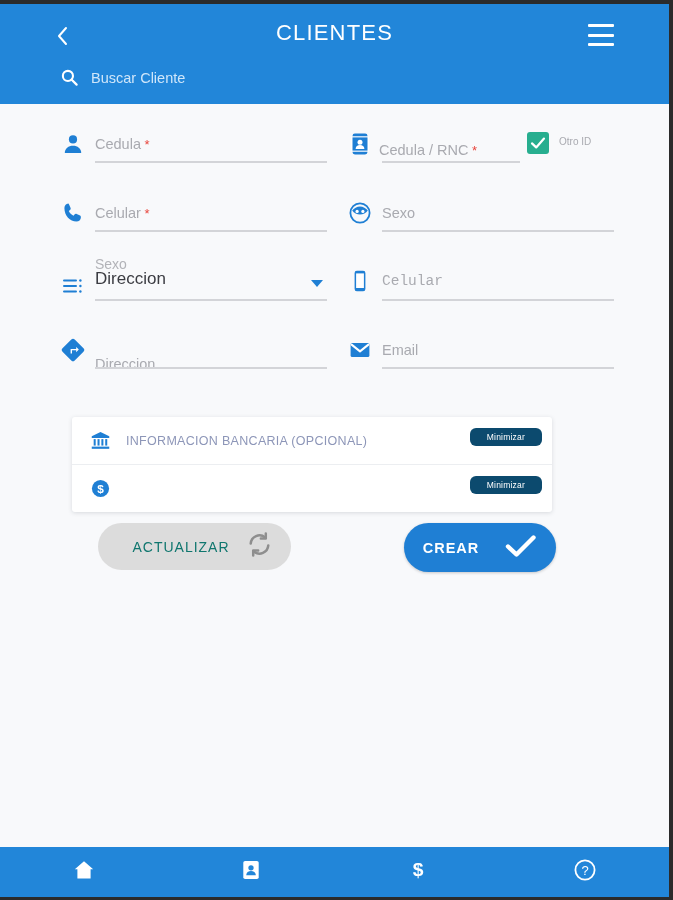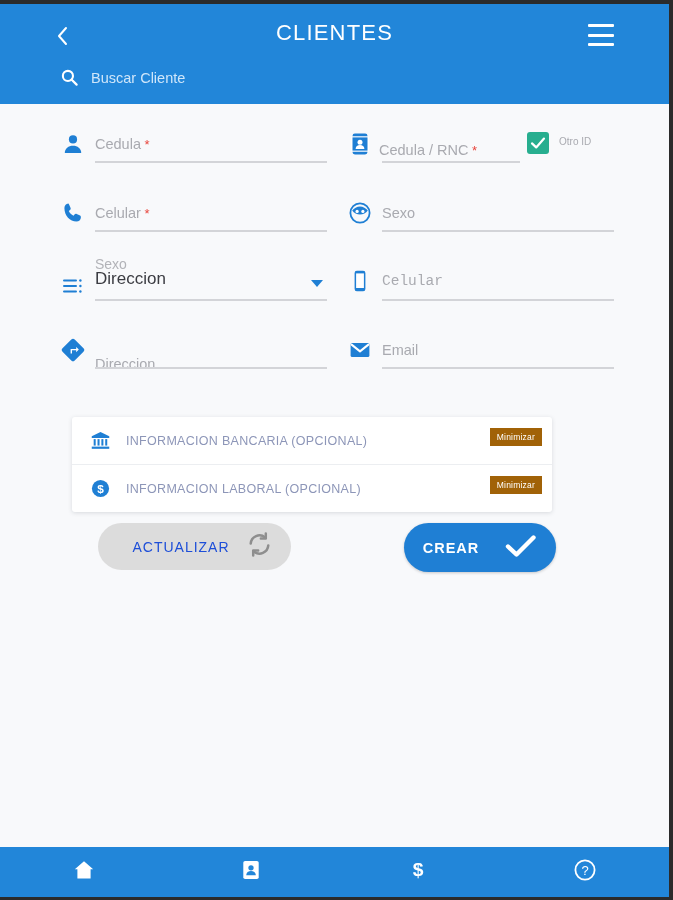--- a/index.html
+++ b/index.html
@@ -70,32 +70,32 @@
   .acc-row{
     position:relative;height:47px;display:flex;align-items:center;
     cursor:pointer;
   }
   .acc-row + .acc-row{border-top:1px solid #eceef1;}
   .acc-ico{width:26px;margin-left:15px;display:flex;justify-content:center;}
   .acc-text{
     margin-left:13px;color:#8d96b8;font-size:12.5px;letter-spacing:.3px;
   }
   .minibtn{
-    position:absolute;right:10px;top:11px;background:#a16207;
-    color:#fff;font-size:8.5px;padding:4px 7px;border-radius:0;
+    position:absolute;right:10px;top:11px;background:#0c4a6e;
+    color:#fff;font-size:8.5px;padding:4px 17px;border-radius:6px;
     cursor:pointer;letter-spacing:.2px;
   }
   
   .btn-update{
     position:absolute;left:98px;top:519px;width:193px;height:47px;
     background:#dcdcdc;border-radius:24px;
     display:flex;align-items:center;justify-content:center;gap:16px;
     cursor:default;
   }
-  .btn-update .lbl{color:#1d4ed8;font-size:14px;letter-spacing:1px;margin-left:16px;}
+  .btn-update .lbl{color:#0f766e;font-size:14px;letter-spacing:1px;margin-left:16px;}
   .btn-create{
     position:absolute;left:404px;top:519px;width:152px;height:49px;
     background:#1f7fd4;border-radius:25px;
     display:flex;align-items:center;justify-content:center;gap:26px;
     cursor:pointer;box-shadow:0 1px 3px rgba(0,0,0,.2);
   }
   .btn-create .lbl{color:#fff;font-size:14.5px;letter-spacing:1px;font-weight:bold;}
   
   .bottomnav{
     position:absolute;left:0;bottom:0;width:669px;height:50px;background:#2286d9;
@@ -269,21 +269,20 @@
       <span class="minibtn">Minimizar</span>
     </div>
 
     <div class="acc-row">
       <span class="acc-ico">
         <svg width="21" height="21" viewBox="0 0 24 24">
           <circle cx="12" cy="12" r="9.8" fill="#1f7fd4"></circle>
           <text x="12" y="17" font-size="13.5" font-weight="bold" text-anchor="middle" fill="#ffffff" font-family="Liberation Sans, sans-serif">$</text>
         </svg>
       </span>
-      <span class="acc-text">INFORMACION LABORAL (OPCIONAL)</span>
       <span class="minibtn">Minimizar</span>
     </div>
   </div>
 
   <div class="btn-update">
     <span class="lbl">ACTUALIZAR</span>
     <span>
       <svg width="27" height="27" viewBox="0 0 24 24">
         <path d="M4.2 11.2a7.8 7.8 0 0 1 12.8-5.4" stroke="#8e8e8e" stroke-width="2.2" fill="none" stroke-linecap="round"></path>
         <path d="M17.6 2.3v4.4h-4.4" stroke="#8e8e8e" stroke-width="2.2" fill="none" stroke-linecap="round" stroke-linejoin="round"></path>

